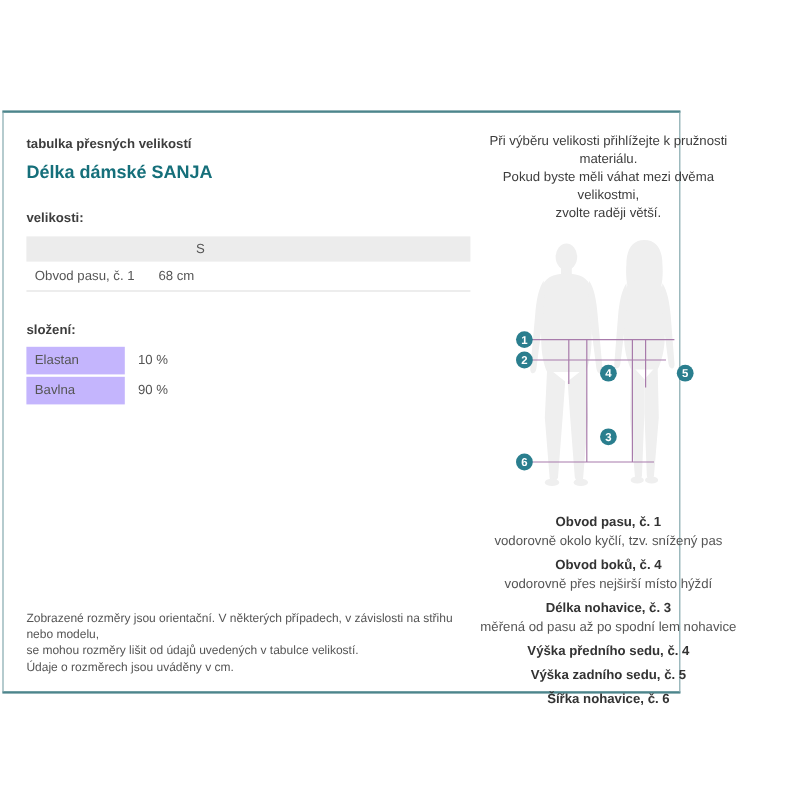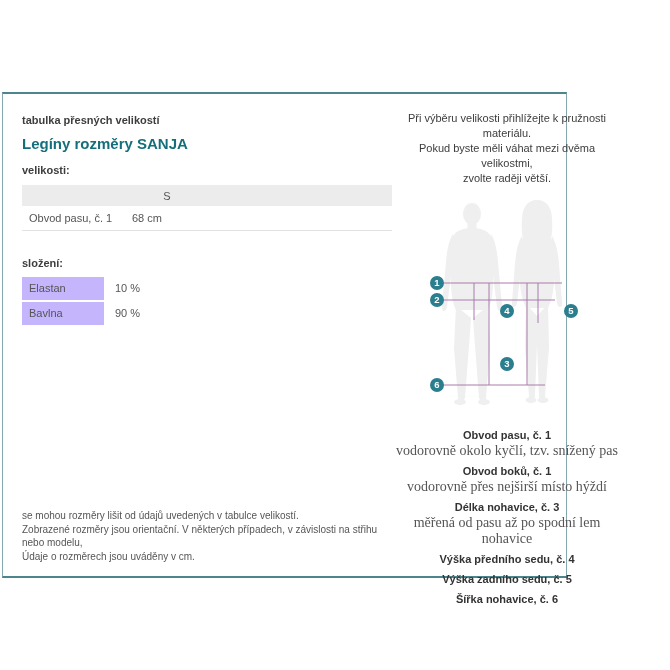--- a/index.html
+++ b/index.html
@@ -9,21 +9,21 @@
     border-top:2px solid #4c858c;border-bottom:2px solid #4c858c;
     border-left:1px solid #84a8ad;border-right:1px solid #84a8ad;
     background:#fff;display:flex;
   }
   .left-panel{width:410px;box-sizing:border-box;padding:20px 0 0 19px;position:relative;}
   .v-divider{width:1px;background:#93b6ba;}
   .right-panel{flex:1;box-sizing:border-box;padding-top:17px;text-align:center;}
 
   .eyebrow{font-size:11px;font-weight:bold;color:#3d3d3d;}
   .product-title{margin-top:9px;font-size:15px;font-weight:bold;color:#156f7a;}
-  .section-heading{margin-top:12px;font-size:11px;font-weight:bold;color:#3d3d3d;}
+  .section-heading{margin-top:24px;font-size:11px;font-weight:bold;color:#3d3d3d;}
   .section-heading.comp{margin-top:26px;}
 
   .size-table{margin-top:9px;width:370px;font-size:11px;color:#555;}
   .size-table .hdr{background:#ececec;height:21px;display:flex;align-items:center;}
   .size-table .hdr .c1{width:110px;}
   .size-table .hdr .c2{width:70px;text-align:center;}
   .size-table .row{height:24px;display:flex;align-items:center;border-bottom:1px solid #e2e2e2;}
   .size-table .row .c1{width:103px;padding-left:7px;}
   .size-table .row .c2{width:70px;text-align:left;}
 
@@ -32,30 +32,30 @@
   .comp-label{width:75px;background:#c4b5fd;padding:5px 0 6px 7px;}
   .comp-value{margin-left:11px;padding-top:5px;}
 
   .disclaimer{position:absolute;left:19px;bottom:13px;font-size:10px;color:#555;line-height:13.5px;}
 
   .intro{font-size:11px;line-height:15px;color:#3d3d3d;text-align:center;}
   .diagram{display:block;margin:12px auto 0;}
   .measures{margin-top:4px;}
   .m-item{margin-bottom:4px;}
   .m-name{font-size:11px;font-weight:bold;color:#333;line-height:16px;}
-  .m-desc{font-size:14px;color:#555;line-height:16px;font-family:Liberation Serif, serif;}
+  .m-desc{font-size:11px;color:#555;line-height:16px;}
 </style>
 </head>
 <body>
 
 <div class="frame">
 
   <div class="left-panel">
     <div class="eyebrow">tabulka přesných velikostí</div>
-    <div class="product-title">Legíny rozměry SANJA</div>
+    <div class="product-title">Délka dámské SANJA</div>
 
     <div class="section-heading">velikosti:</div>
     <div class="size-table">
       <div class="hdr">
         <div class="c1"></div>
         <div class="c2">S</div>
       </div>
       <div class="row">
         <div class="c1">Obvod pasu, č. 1</div>
         <div class="c2">68 cm</div>
@@ -68,22 +68,22 @@
         <div class="comp-label">Elastan</div>
         <div class="comp-value">10 %</div>
       </div>
       <div class="comp-row">
         <div class="comp-label">Bavlna</div>
         <div class="comp-value">90 %</div>
       </div>
     </div>
 
     <div class="disclaimer">
+      <div>Zobrazené rozměry jsou orientační. V některých případech, v závislosti na střihu nebo modelu,</div>
       <div>se mohou rozměry lišit od údajů uvedených v tabulce velikostí.</div>
-      <div>Zobrazené rozměry jsou orientační. V některých případech, v závislosti na střihu nebo modelu,</div>
       <div>Údaje o rozměrech jsou uváděny v cm.</div>
     </div>
   </div>
 
   <div class="v-divider"></div>
 
   <div class="right-panel">
     <div class="intro">
       <div>Při výběru velikosti přihlížejte k pružnosti materiálu.</div>
       <div>Pokud byste měli váhat mezi dvěma velikostmi,</div>
@@ -152,21 +152,21 @@
         </g>
       </g>
     </svg>
 
     <div class="measures">
       <div class="m-item">
         <div class="m-name">Obvod pasu, č. 1</div>
         <div class="m-desc">vodorovně okolo kyčlí, tzv. snížený pas</div>
       </div>
       <div class="m-item">
-        <div class="m-name">Obvod boků, č. 1</div>
+        <div class="m-name">Obvod boků, č. 4</div>
         <div class="m-desc">vodorovně přes nejširší místo hýždí</div>
       </div>
       <div class="m-item">
         <div class="m-name">Délka nohavice, č. 3</div>
         <div class="m-desc">měřená od pasu až po spodní lem nohavice</div>
       </div>
       <div class="m-item">
         <div class="m-name">Výška předního sedu, č. 4</div>
       </div>
       <div class="m-item">

